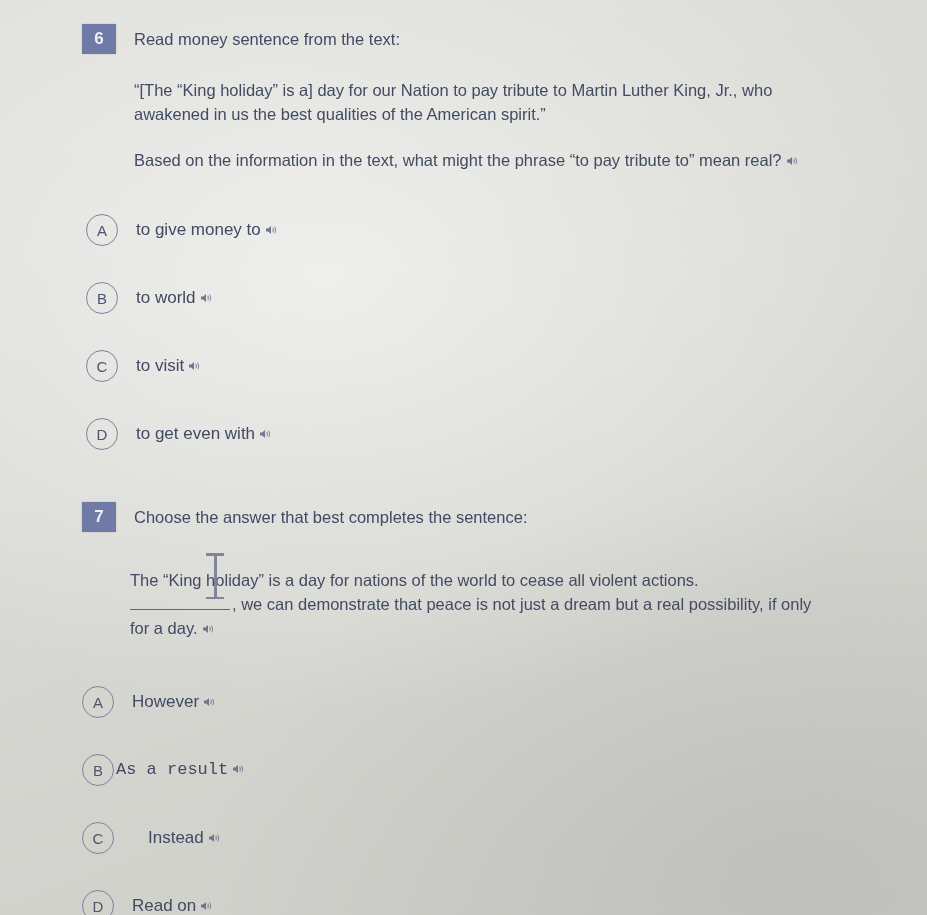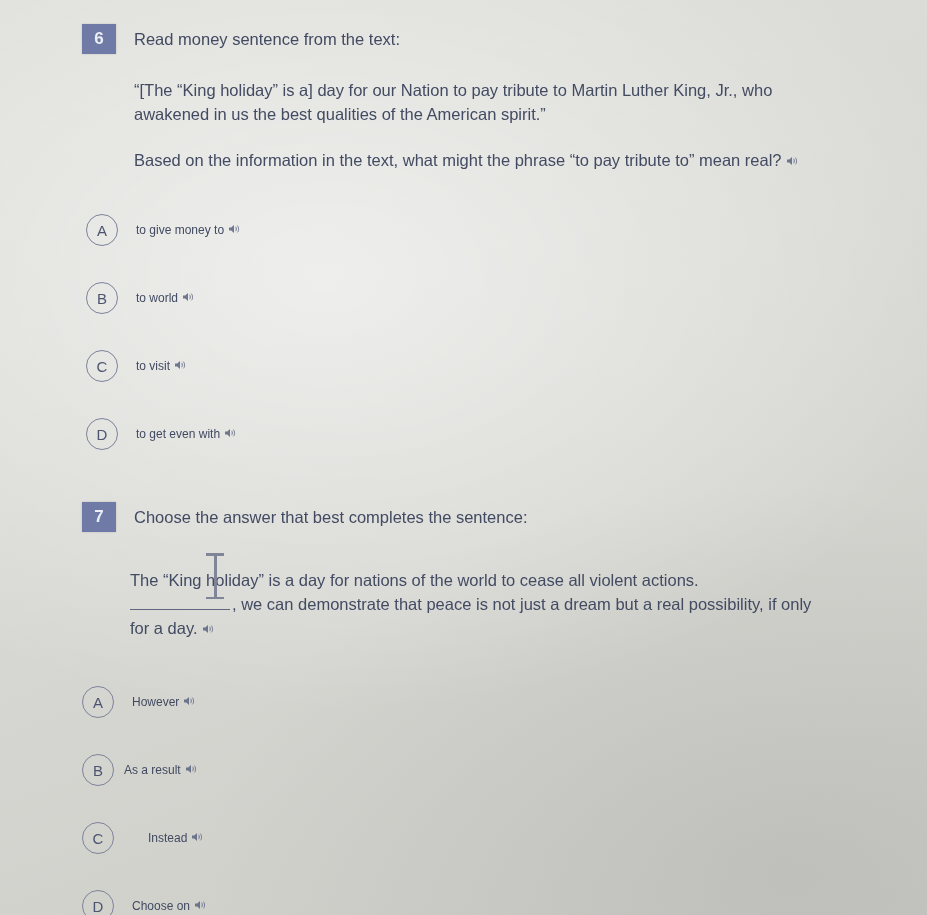--- a/index.html
+++ b/index.html
@@ -74,21 +74,21 @@
     border: 1.6px solid #7d839a;
     display: flex;
     align-items: center;
     justify-content: center;
     font-size: 15px;
     color: #4c5570;
     flex: 0 0 auto;
     background: transparent;
   }
   .choice-text {
-    font-size: 12px;
+    font-size: 17px;
     color: #414a61;
     line-height: 22px;
   }
   .spk {
     display: inline-block;
     font-size: 13px;
     color: #5b6versa;
     color: #5b6480;
     opacity: 0.85;
     transform: translateY(1px);
@@ -215,39 +215,39 @@
         <div class="bubble">A</div>
         <div class="choice-text" style="margin-left:18px;"><span>However</span><span class="spk"><svg width="13" height="12" viewBox="0 0 13 12">
                 <path d="M1 4.5h2.2L6 2v8L3.2 7.5H1z" fill="#5b6480"></path>
                 <path d="M7.6 3.8c.9.7.9 3.7 0 4.4" stroke="#5b6480" stroke-width="1" fill="none"></path>
                 <path d="M9.3 2.6c1.7 1.2 1.7 6.2 0 6.8" stroke="#5b6480" stroke-width="0.9" fill="none"></path>
               </svg></span></div>
       </div>
 
       <div class="choice" style="margin-left:0px; margin-top:36px;">
         <div class="bubble">B</div>
-        <div class="choice-text" style="margin-left:10px;"><span>As a result</span><span class="spk"><svg width="13" height="12" viewBox="0 0 13 12">
+        <div class="choice-text" style="margin-left:2px;font-family:Liberation Mono, monospace;"><span>As a result</span><span class="spk"><svg width="13" height="12" viewBox="0 0 13 12">
                 <path d="M1 4.5h2.2L6 2v8L3.2 7.5H1z" fill="#5b6480"></path>
                 <path d="M7.6 3.8c.9.7.9 3.7 0 4.4" stroke="#5b6480" stroke-width="1" fill="none"></path>
                 <path d="M9.3 2.6c1.7 1.2 1.7 6.2 0 6.8" stroke="#5b6480" stroke-width="0.9" fill="none"></path>
               </svg></span></div>
       </div>
 
       <div class="choice" style="margin-left:0px; margin-top:36px;">
         <div class="bubble">C</div>
         <div class="choice-text" style="margin-left:34px;text-align:center;"><span>Instead</span><span class="spk"><svg width="13" height="12" viewBox="0 0 13 12">
                 <path d="M1 4.5h2.2L6 2v8L3.2 7.5H1z" fill="#5b6480"></path>
                 <path d="M7.6 3.8c.9.7.9 3.7 0 4.4" stroke="#5b6480" stroke-width="1" fill="none"></path>
                 <path d="M9.3 2.6c1.7 1.2 1.7 6.2 0 6.8" stroke="#5b6480" stroke-width="0.9" fill="none"></path>
               </svg></span></div>
       </div>
 
       <div class="choice" style="margin-left:0px; margin-top:36px;">
         <div class="bubble">D</div>
-        <div class="choice-text" style="margin-left:18px;"><span>Choose on</span><span class="spk"><svg width="13" height="12" viewBox="0 0 13 12">
+        <div class="choice-text" style="margin-left:18px;"><span>Read on</span><span class="spk"><svg width="13" height="12" viewBox="0 0 13 12">
                 <path d="M1 4.5h2.2L6 2v8L3.2 7.5H1z" fill="#5b6480"></path>
                 <path d="M7.6 3.8c.9.7.9 3.7 0 4.4" stroke="#5b6480" stroke-width="1" fill="none"></path>
                 <path d="M9.3 2.6c1.7 1.2 1.7 6.2 0 6.8" stroke="#5b6480" stroke-width="0.9" fill="none"></path>
               </svg></span></div>
       </div>
     </div>
 
     <div class="ibeam">
       <div class="bar top"></div>
       <div class="stem"></div>

